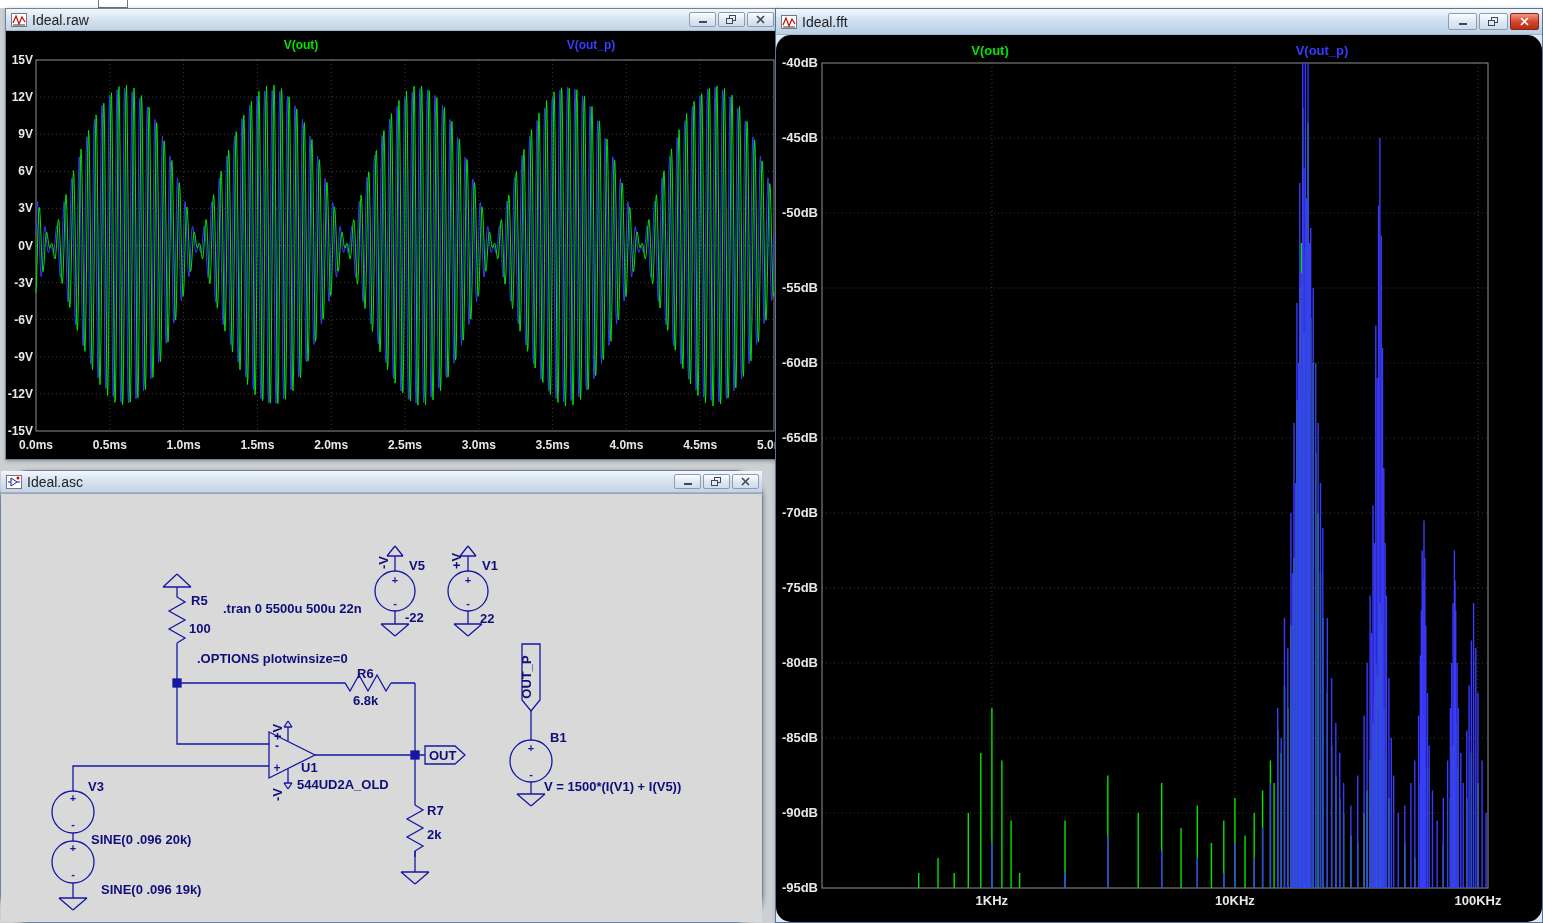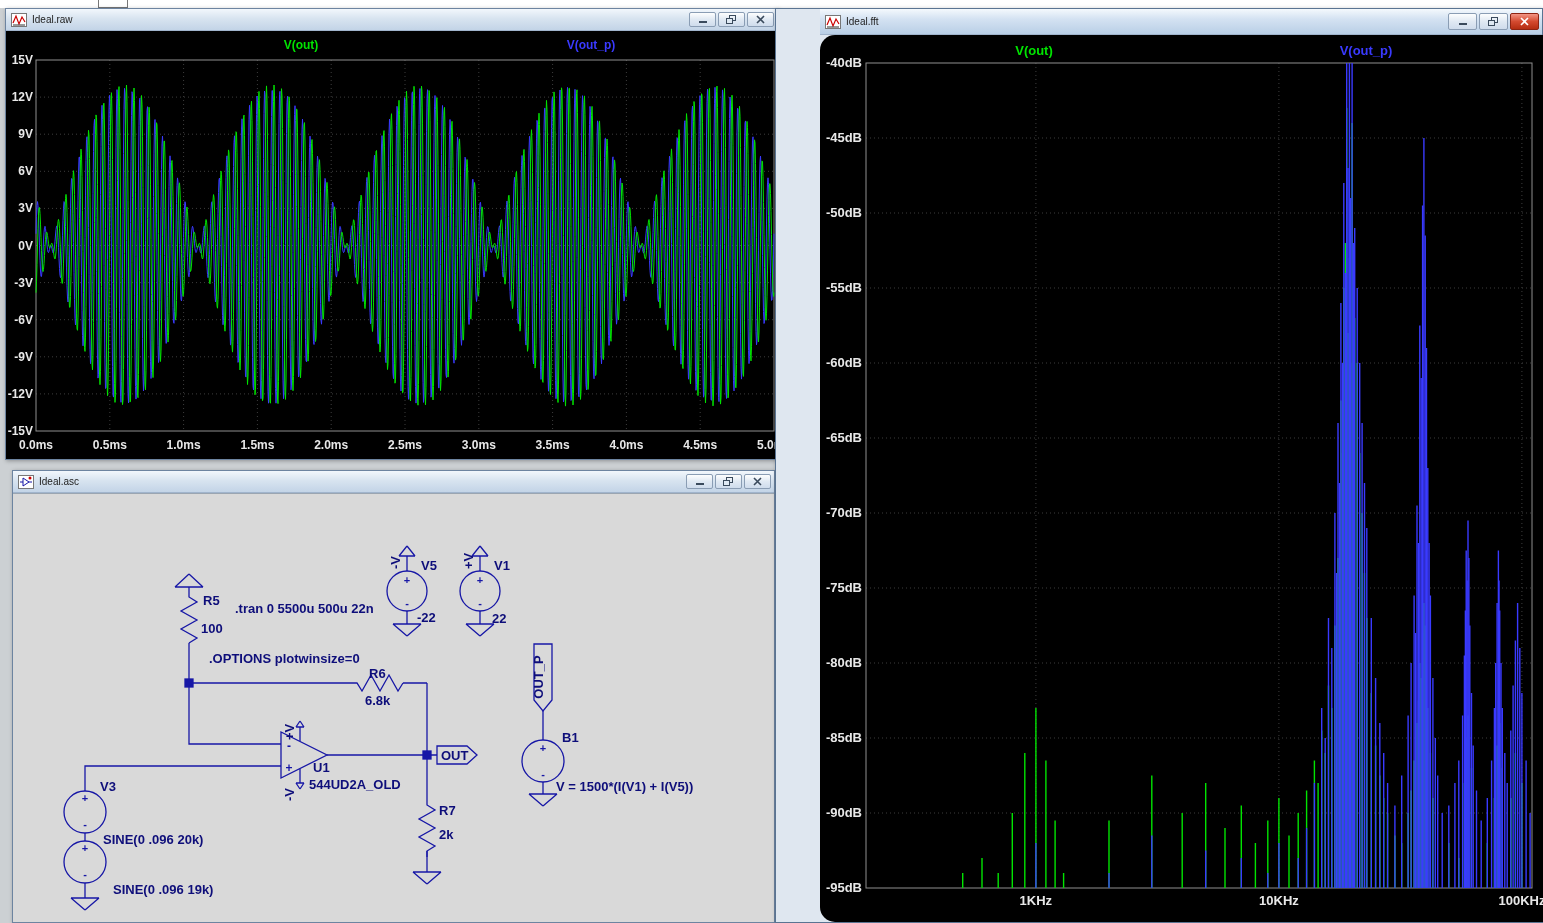--- a/index.html
+++ b/index.html
@@ -5,28 +5,28 @@
   html,body{margin:0;padding:0;}
   body{
     width:1543px;height:923px;position:relative;overflow:hidden;
     background:#ccd0d3;font-family:"Liberation Sans",sans-serif;
   }
   #top-strip{position:absolute;left:0;top:0;width:1543px;height:8px;background:#ffffff;z-index:0;}
   #top-strip .tab-box{position:absolute;left:98px;top:0;width:30px;height:8px;background:#ffffff;border:1px solid #777;border-top:none;box-sizing:border-box;}
 
   .win{position:absolute;border:1px solid #6d84a0;background:#dfe7f0;box-shadow:1px 1px 4px rgba(0,0,0,.3);box-sizing:border-box;}
   #win-raw{left:5px;top:8px;width:773px;height:452px;z-index:1;}
-  #win-asc{left:12px;top:470px;width:763px;height:453px;z-index:2;}
-  #win-fft{left:775px;top:8px;width:768px;height:915px;z-index:3;border-color:#5a7492;padding-left:44px;}
+  #win-asc{left:0px;top:470px;width:763px;height:453px;z-index:2;border-radius:28px;}
+  #win-fft{left:775px;top:8px;width:768px;height:915px;z-index:3;border-color:#5a7492;}
 
   .titlebar{height:22px;display:flex;align-items:center;gap:5px;padding:0 3px 0 5px;
     background:linear-gradient(to bottom,#f2f7fc,#d8e4f0 45%,#c3d4e7);
     border-bottom:1px solid #a0b4cc;box-sizing:border-box;}
   #win-fft .titlebar{height:26px;background:linear-gradient(to bottom,#f4f9fd,#d4e2f2 40%,#b9cfe6);}
-  .ttext{font-size:10px;color:#222;white-space:nowrap;}
+  .ttext{font-size:14px;color:#222;white-space:nowrap;}
   .ticon{width:16px;height:14px;display:flex;align-items:center;}
   .tbtns{margin-left:auto;display:flex;gap:2px;}
   .tbtn{width:27px;height:15px;border:1px solid #8a9db4;border-radius:2px;
     background:linear-gradient(to bottom,#fdfefe,#e0e9f3 50%,#cfdcec);
     display:flex;align-items:center;justify-content:center;box-sizing:border-box;}
   #win-fft .tbtn{width:29px;height:17px;}
   .tbtn.red{background:linear-gradient(to bottom,#f29585,#d44a30 50%,#b52d12);border-color:#8e2413;}
 
   .client{position:relative;overflow:hidden;}
   .client.black{background:#000;}

